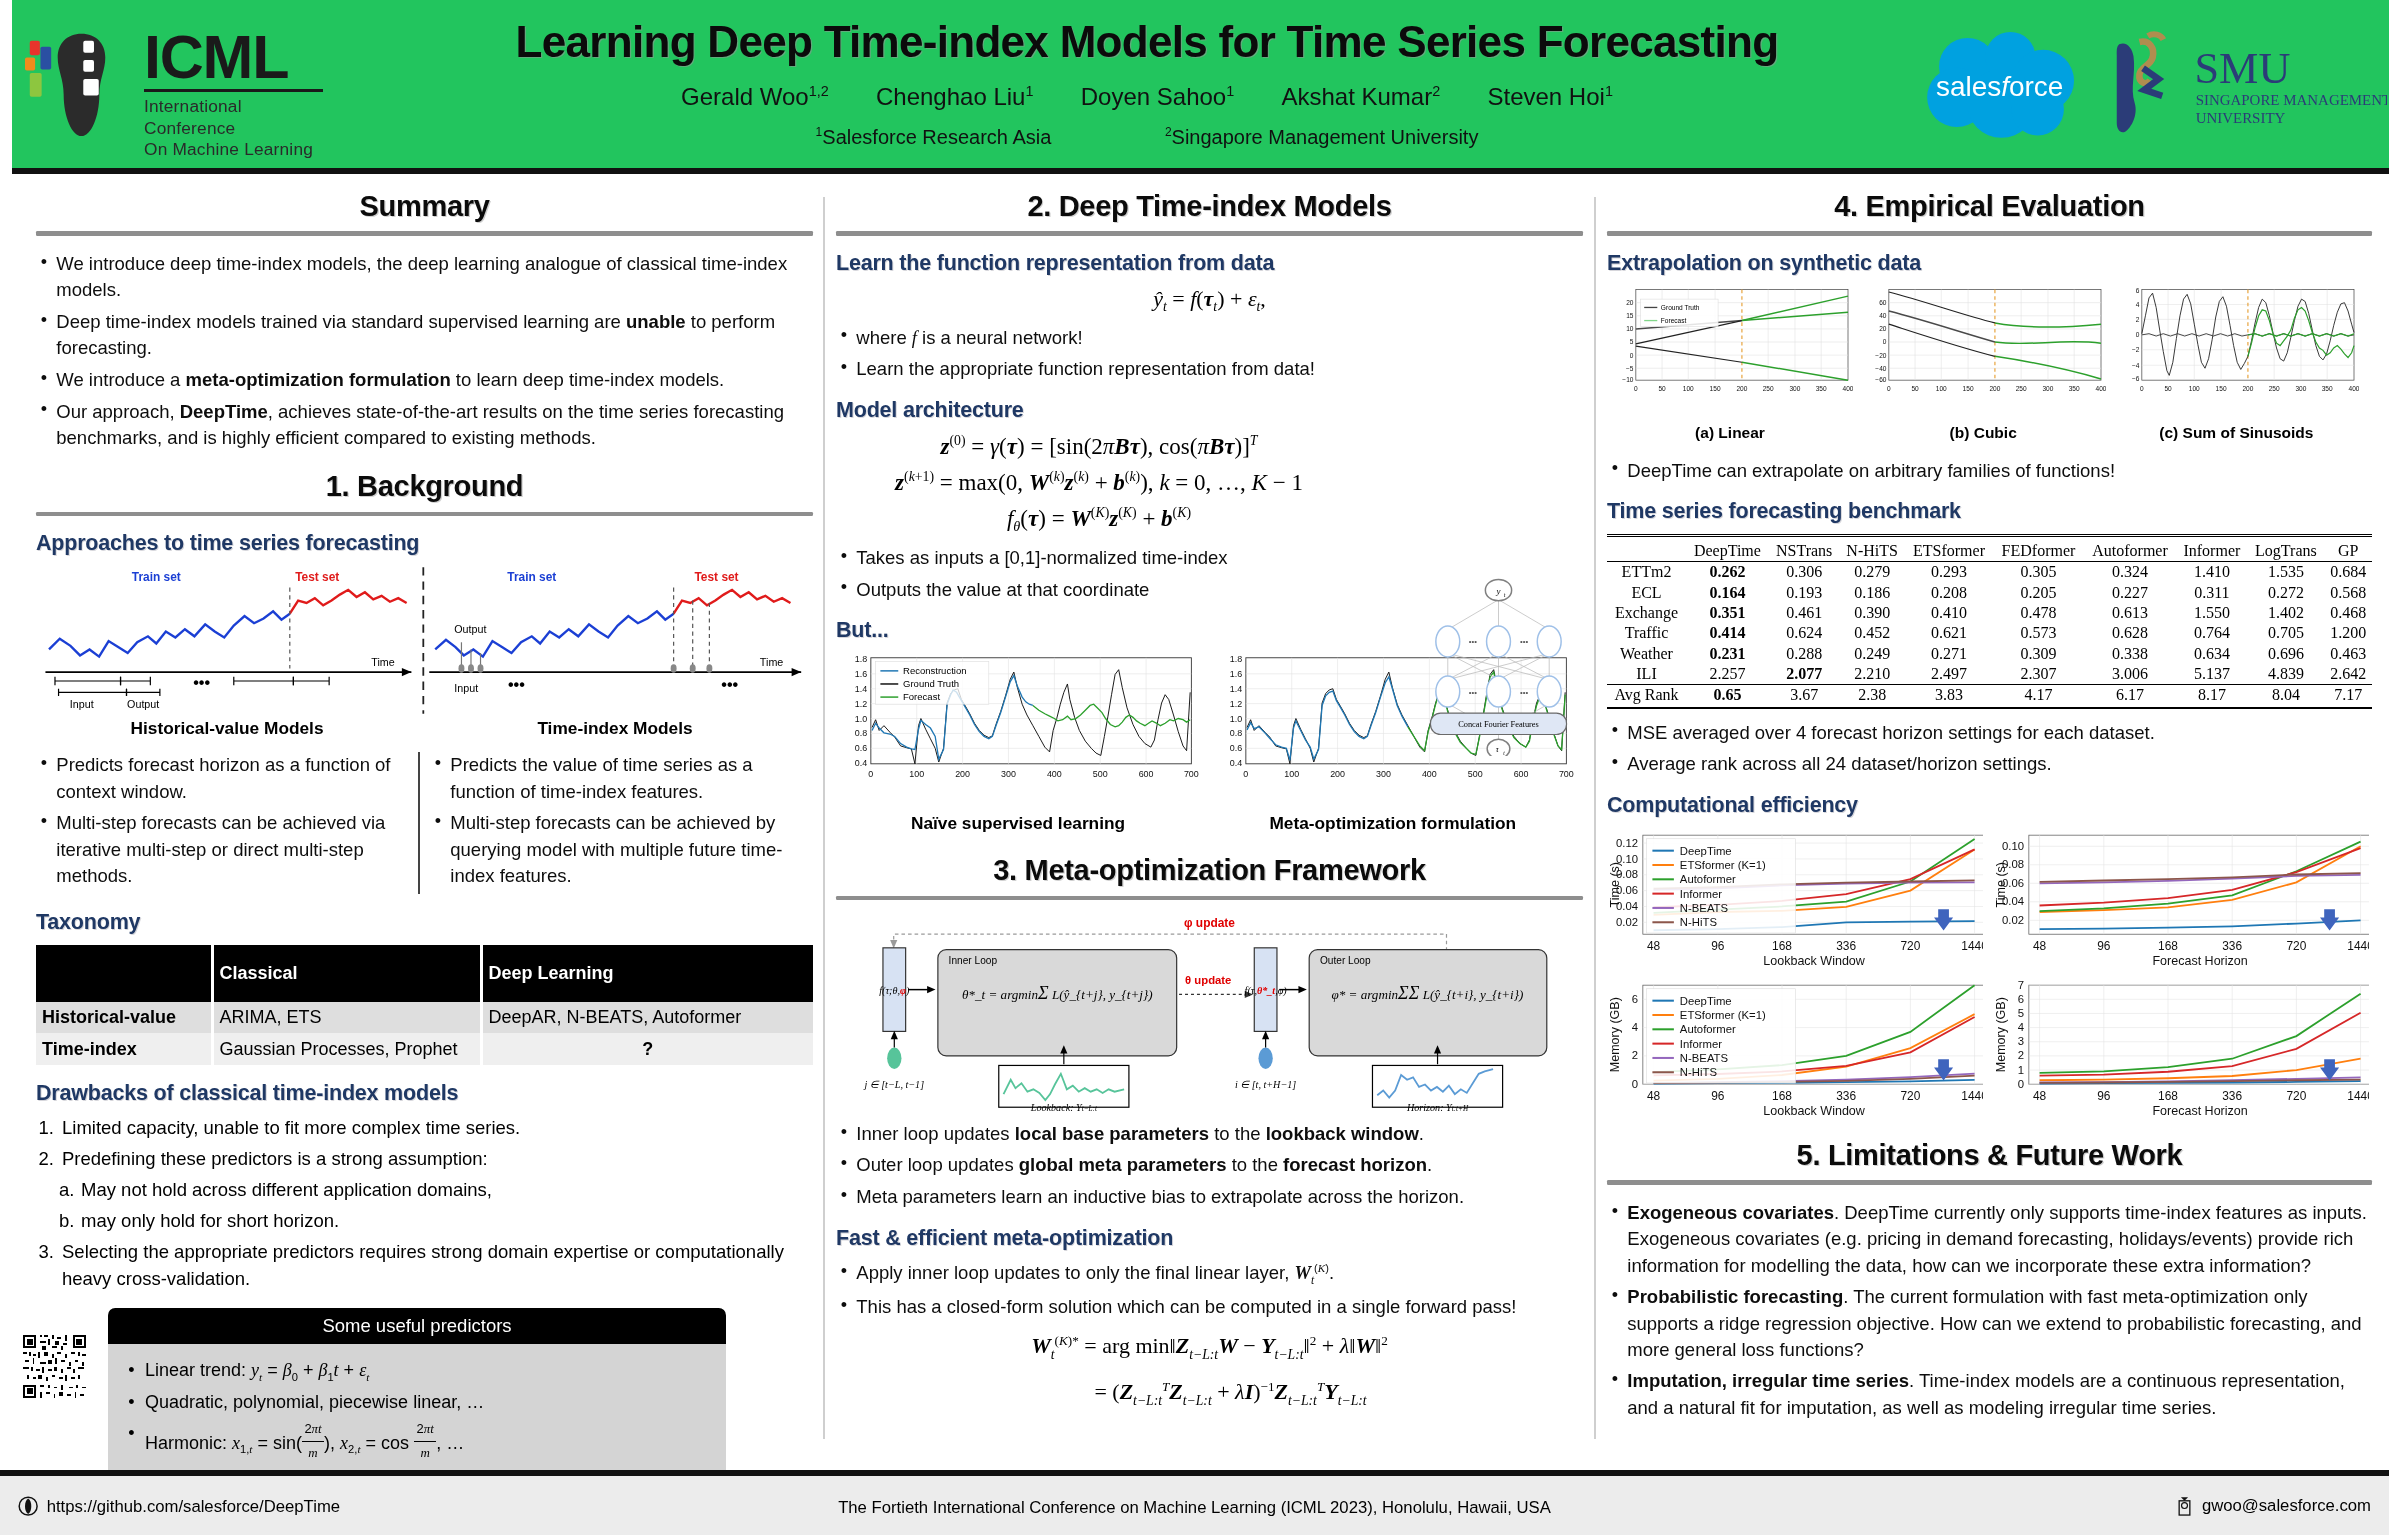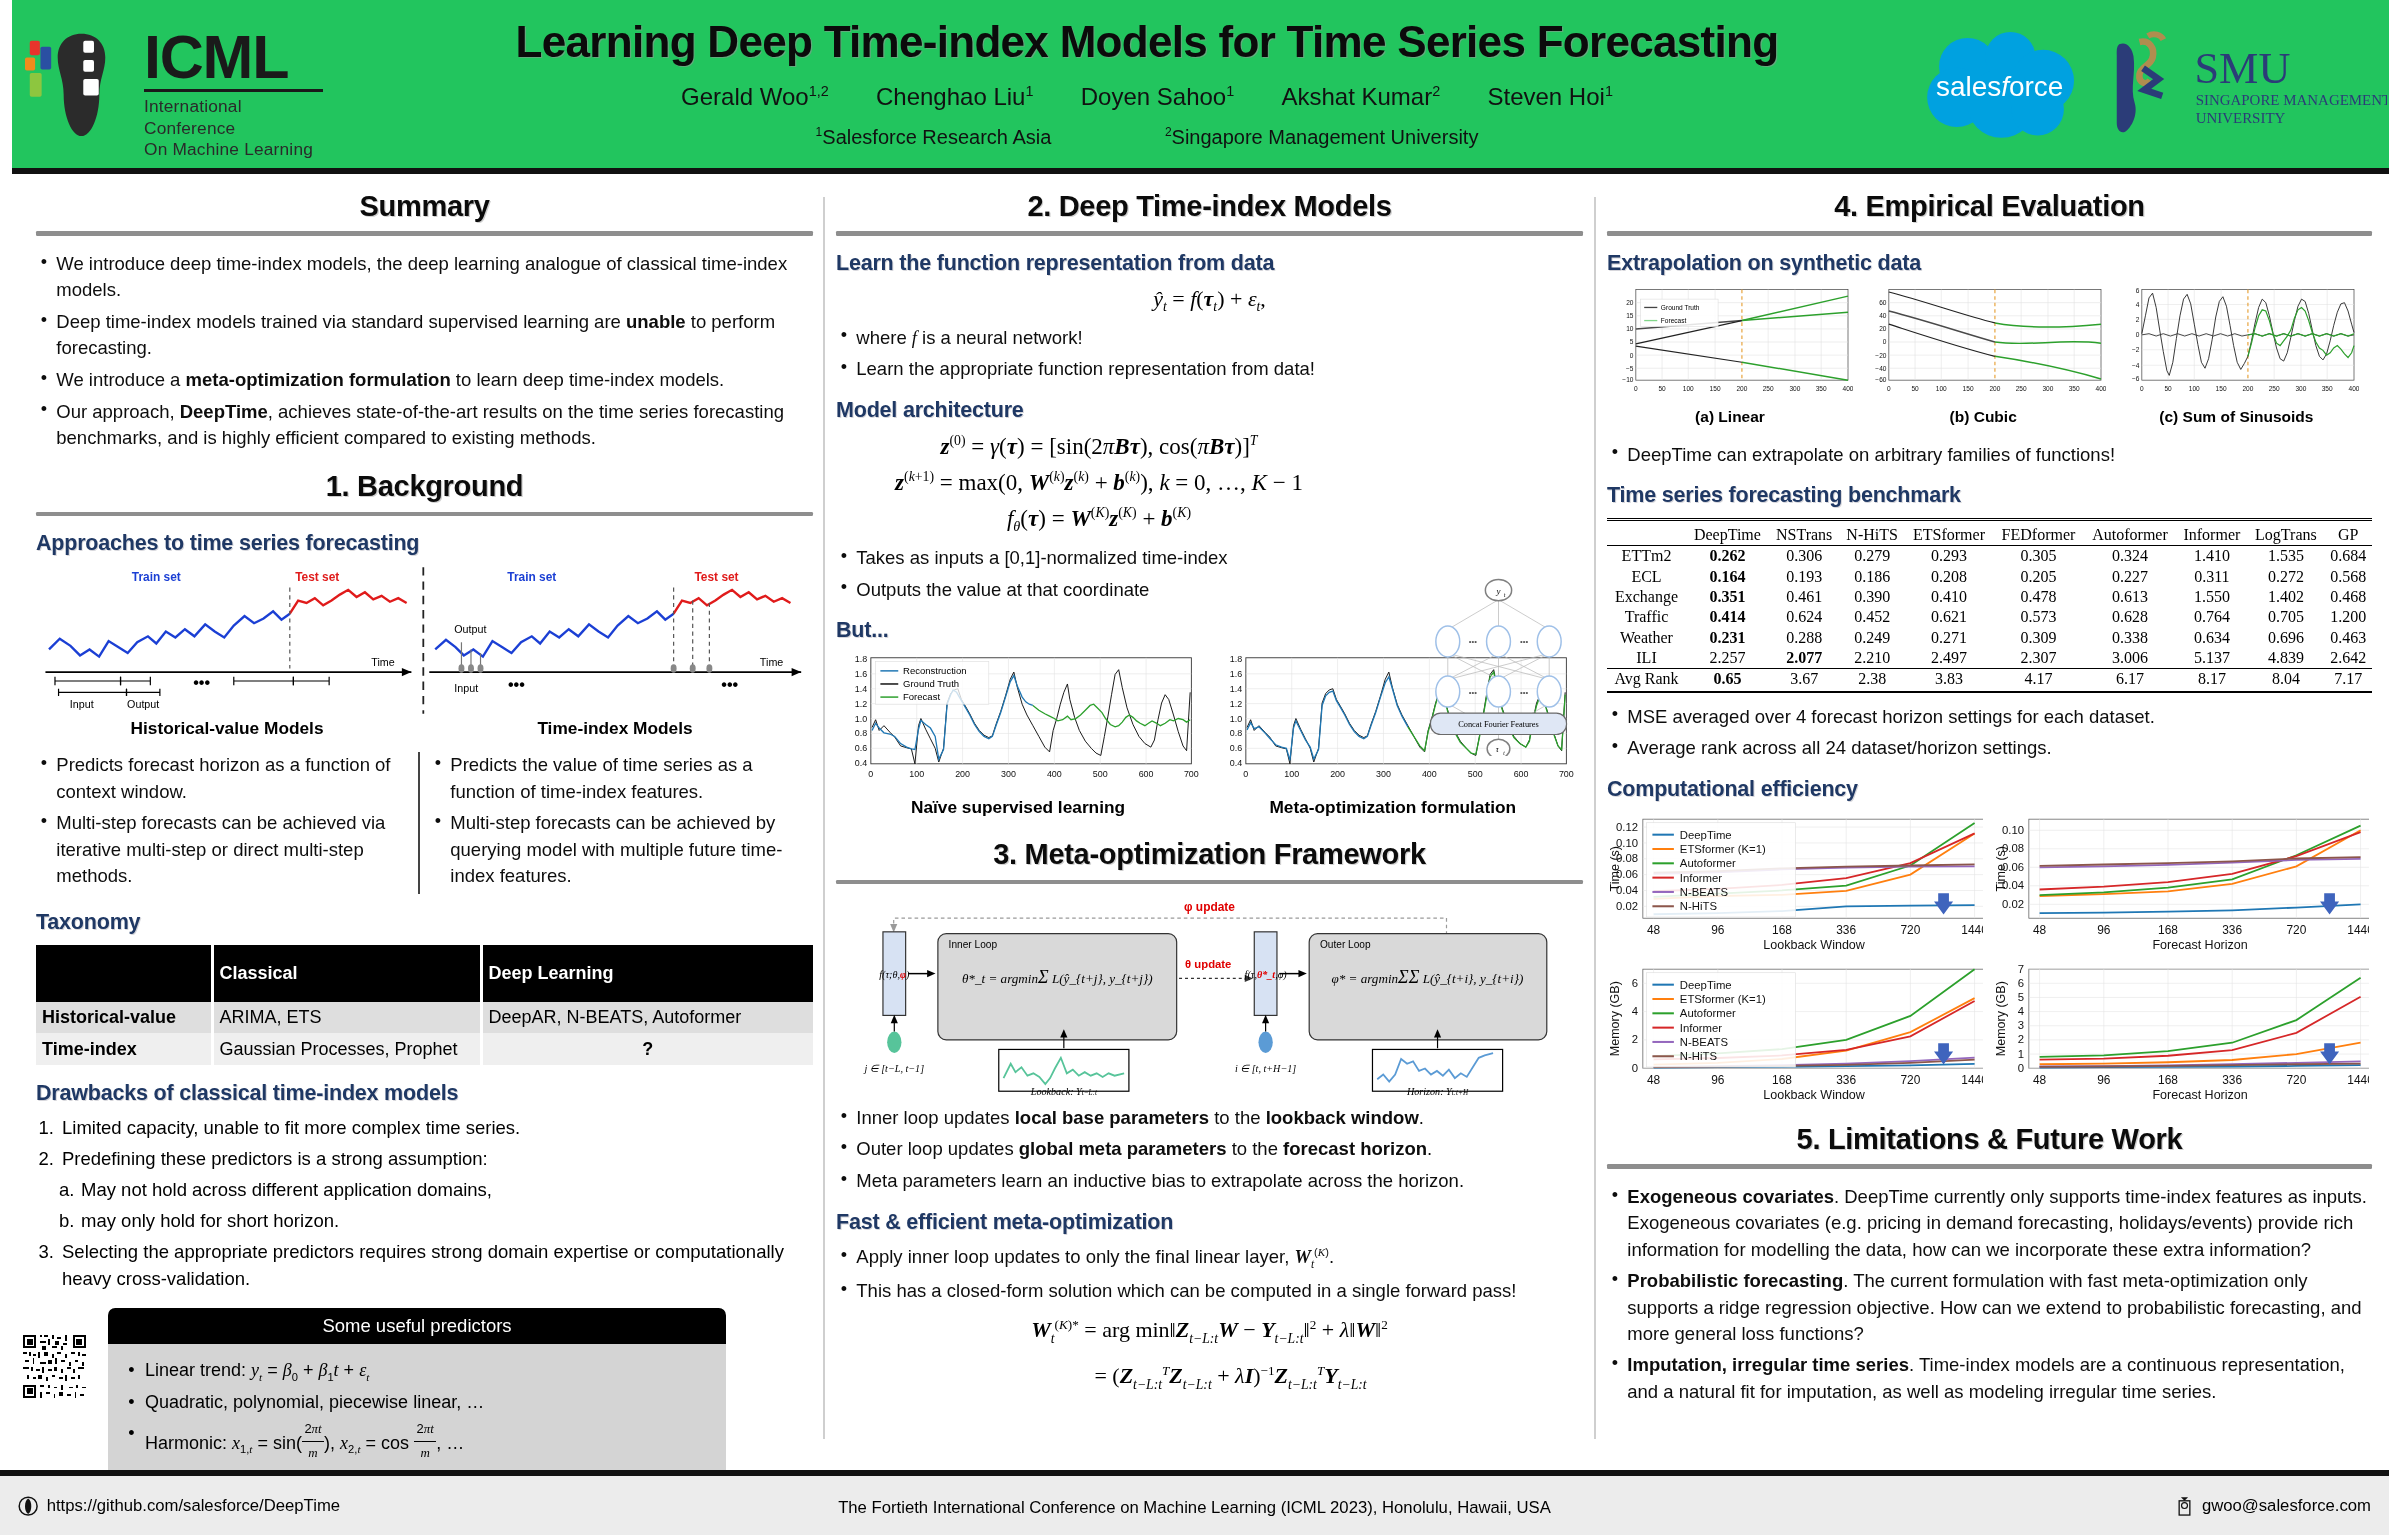--- a/index.html
+++ b/index.html
@@ -108,41 +108,41 @@
   .eq.big { font-size: 23px; }
   .eq i, .mi { font-style: italic; font-family:"Liberation Serif", serif; }
   .bi { font-style: italic; font-weight:700; font-family:"Liberation Serif", serif;}
   sub { font-size:.62em; vertical-align: sub; }
 
   
   .netdiag { position:absolute; right: -4.8px; top: 179px; width: 179px; height: 179px; }
 
   
   .chart-row { display:flex; gap: 10.8px; margin-top: 6px; }
-  .chart-cap { text-align:center; font-weight:700; font-size: 17.3px; margin-top: 4px; }
+  .chart-cap { text-align:center; font-weight:700; font-size: 17.3px; margin-top: 20px; }
   .chart-cap.sm { font-size: 15.5px; font-weight:700; }
 
   svg { display:block; }
 
   
   table.bench { border-collapse: collapse; width:100%; font-family:"Liberation Serif", serif; margin-top: 3.6px;}
   table.bench td, table.bench th { font-size: 16px; text-align:center; padding: 1.2px 3px; }
   table.bench th { font-weight: 400; }
   table.bench td.row-h, table.bench th.row-h { text-align:center; }
   table.bench tr.tophead th { border-bottom: 1.8px solid #000; }
   table.bench .dbl-top { border-top: 1.8px solid #000; }
   table.bench .bold { font-weight: 700; }
   .bench-wrap { border-top: 3.6px double #000; }
 
   
   .footer {
     position:absolute; left:0; bottom:0; width:2389px; height: 66px;
     background:#ececec; border-top: 6px solid #111;
   }
-  .footer .f-left { position:absolute; left: 18px; top: 20.3px; font-size: 16.7px; display:flex; align-items:flex-start; gap:8.4px;}
+  .footer .f-left { position:absolute; left: 18px; top: 20.3px; font-size: 16.7px; display:flex; align-items:flex-end; gap:8.4px;}
   .footer .f-mid { position:absolute; left:0; right:0; top: 21.5px; text-align:center; font-size: 16.7px; }
   .footer .f-right { position:absolute; right: 18px; top: 20.3px; font-size: 16.7px; display:flex; align-items:center; gap:8.4px;}
 </style>
 </head>
 <body>
 
 <div class="poster">
 
   <div class="header">
 

